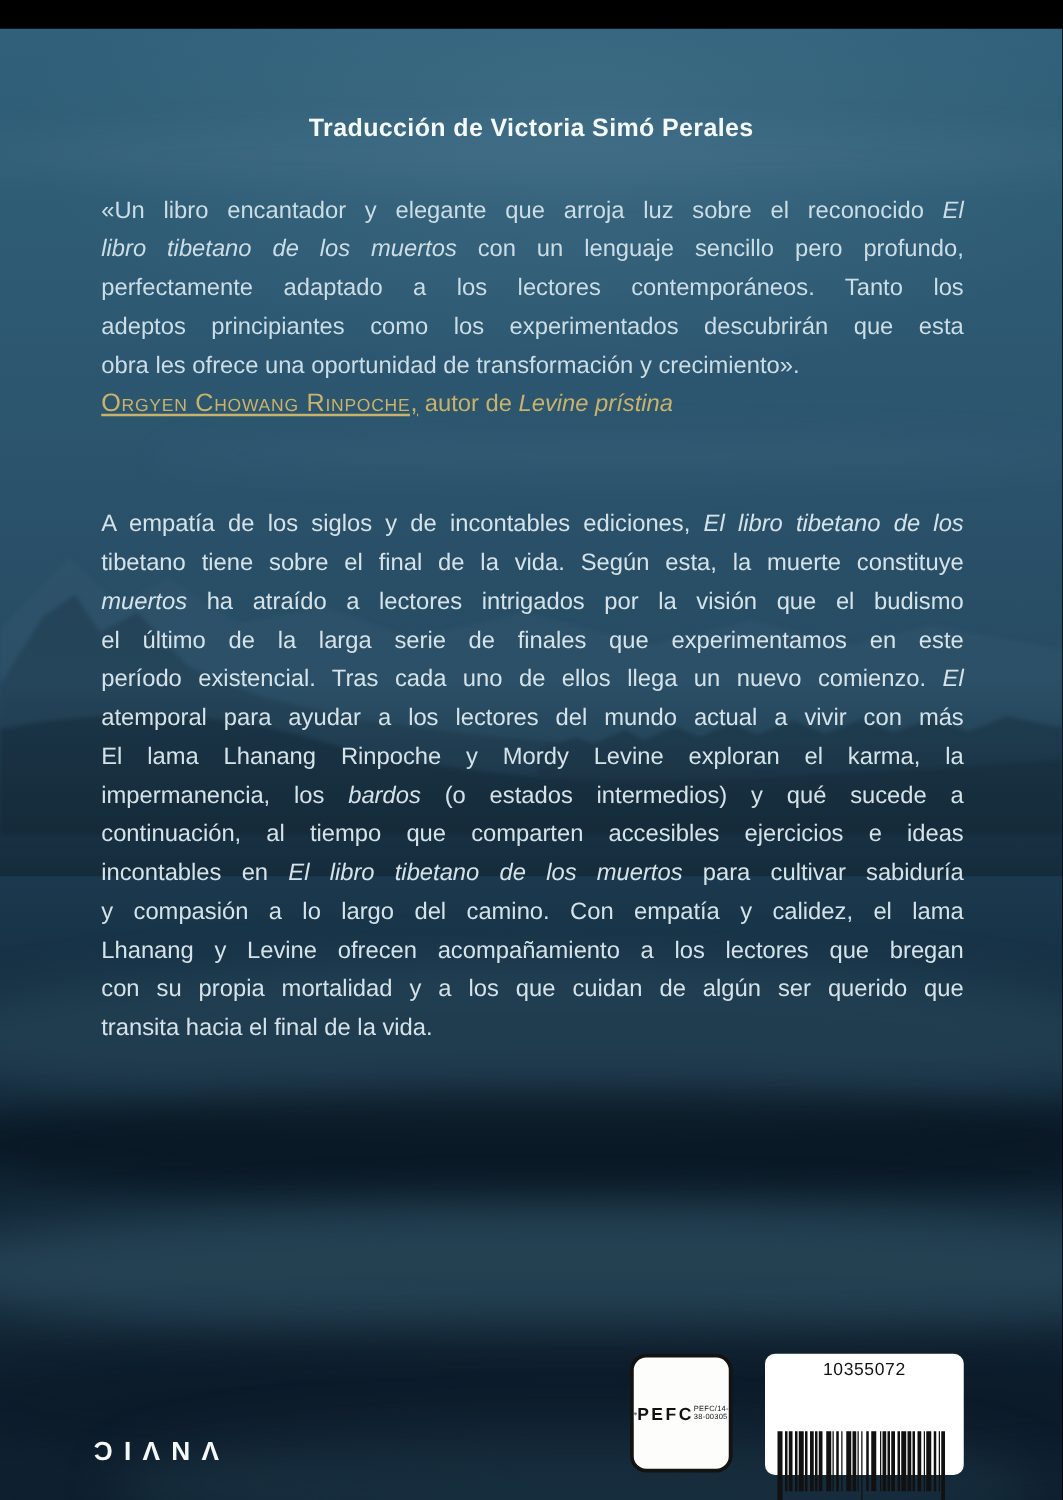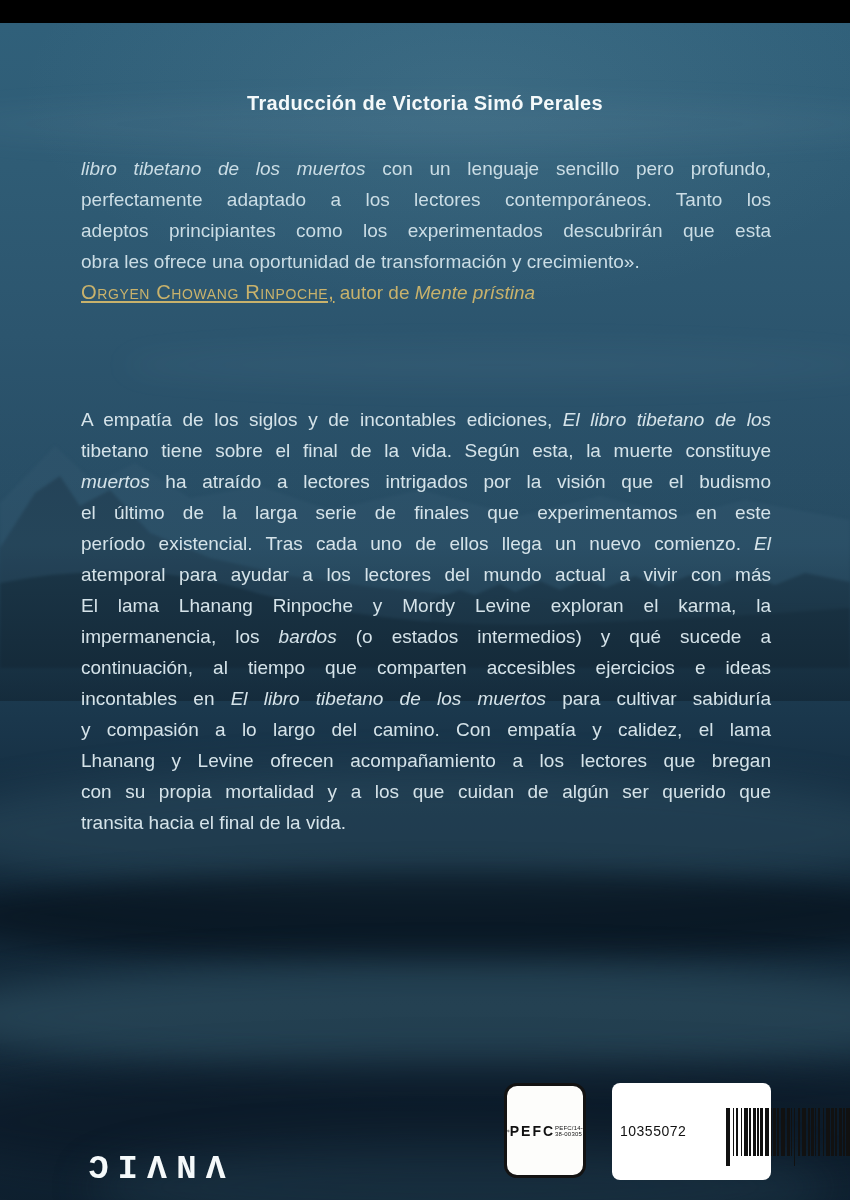--- a/index.html
+++ b/index.html
@@ -38,34 +38,34 @@
 
   .textblock{position:absolute;left:81px;width:690px;font-size:19px;color:var(--txt);}
   .quote-block{top:130px;color:var(--txt-quote);}
   .synopsis-block{top:381px;}
   .line{height:31px;line-height:31px;text-align:justify;text-align-last:justify;white-space:normal;}
   .line.last{text-align-last:left;}
   .line i{font-style:italic;}
   .sc{font-variant:small-caps;letter-spacing:.6px;font-size:1.06em;text-decoration:underline;}
   .gold{color:var(--gold);}
 
-  .diana-logo{position:absolute;left:88px;top:1127px;
-    font-family:Liberation Mono, monospace;font-size:34px;font-weight:600;
+  .diana-logo{position:absolute;left:75px;top:1127px;
+    font-family:Liberation Sans, sans-serif;font-size:21px;font-weight:600;
     color:#f5f9fa;letter-spacing:9px;}
 
   .pefc{position:absolute;left:504px;top:1060px;width:82px;height:95px;box-sizing:border-box;
     background:#fdfdfb;border:3px solid #131313;border-radius:13px;
     display:flex;flex-direction:row;align-items:center;justify-content:center;}
   .pefc svg{width:36px;height:36px;display:block;}
   .pefc-label{font-size:14px;font-weight:bold;letter-spacing:2px;color:#111;margin-top:1px;}
   .pefc-cert{font-size:6px;color:#111;letter-spacing:.2px;margin-top:1px;}
 
   .barcode{position:absolute;left:612px;top:1060px;width:159px;height:97px;box-sizing:border-box;
     background:#fff;border-radius:8px;padding:4px 8px 5px;
-    display:flex;flex-direction:row;align-items:center;gap:40px;}
+    display:flex;flex-direction:column;align-items:center;gap:40px;}
   .bc-top{font-size:14px;color:#111;letter-spacing:.5px;line-height:16px;}
   .bars{position:relative;width:140px;height:48px;margin-top:2px;white-space:nowrap;overflow:visible;}
   .bars .bar{display:inline-block;vertical-align:top;background:#111;height:48px;}
   .bars .bar.tall{height:58px;}
   .isbn-row{width:148px;display:flex;justify-content:space-between;align-items:flex-end;
     font-size:12.5px;color:#111;margin-top:-1px;}
   .isbn-row .grp{letter-spacing:2.5px;}
 </style>
 </head>
 <body>
@@ -85,25 +85,26 @@
 
   <div class="cloud c-fluff"></div>
   <div class="cloud c-dark1"></div>
   <div class="cloud c-light1"></div>
   <div class="cloud c-dark2"></div>
   <div class="cloud c-light2"></div>
 
   <div class="trans-title">Traducción de Victoria Simó Perales</div>
 
   <div class="textblock quote-block">
+      <div class="line"><span>«Un libro encantador y elegante que arroja luz sobre el reconocido </span><i>El</i></div>
       <div class="line"><i>libro tibetano de los muertos</i><span> con un lenguaje sencillo pero profundo,</span></div>
       <div class="line"><span>perfectamente adaptado a los lectores contemporáneos. Tanto los</span></div>
       <div class="line"><span>adeptos principiantes como los experimentados descubrirán que esta</span></div>
       <div class="line last"><span>obra les ofrece una oportunidad de transformación y crecimiento».</span></div>
-      <div class="line last"><span class="sc gold">Orgyen Chowang Rinpoche,</span><span class="gold"> autor de </span><i class="gold">Mente prístina</i></div>
+      <div class="line last"><span class="sc gold">Orgyen Chowang Rinpoche,</span><span class="gold"> autor de </span><i class="gold">Levine prístina</i></div>
     </div>
 
   <div class="textblock synopsis-block">
       <div class="line"><span>A empatía de los siglos y de incontables ediciones, </span><i>El libro tibetano de los</i></div>
       <div class="line"><span>tibetano tiene sobre el final de la vida. Según esta, la muerte constituye</span></div>
       <div class="line"><i>muertos</i><span> ha atraído a lectores intrigados por la visión que el budismo</span></div>
       <div class="line"><span>el último de la larga serie de finales que experimentamos en este</span></div>
       <div class="line"><span>período existencial. Tras cada uno de ellos llega un nuevo comienzo. </span><i>El</i></div>
       <div class="line"><span>atemporal para ayudar a los lectores del mundo actual a vivir con más</span></div>
       <div class="line"><span>El lama Lhanang Rinpoche y Mordy Levine exploran el karma, la</span></div>

